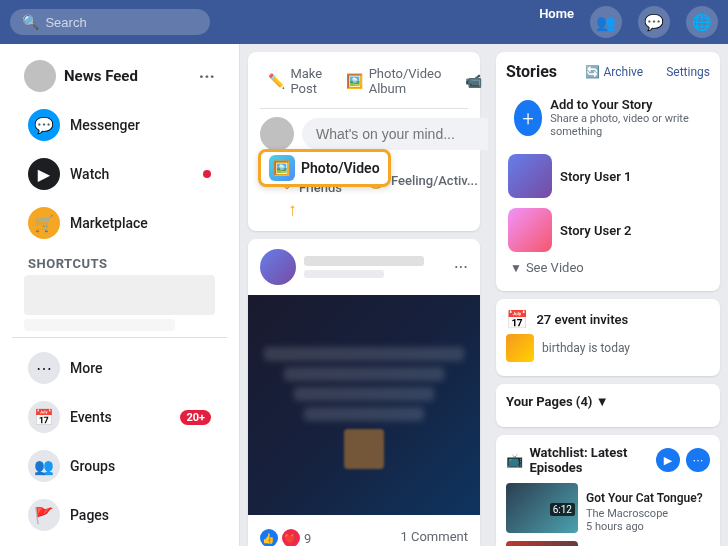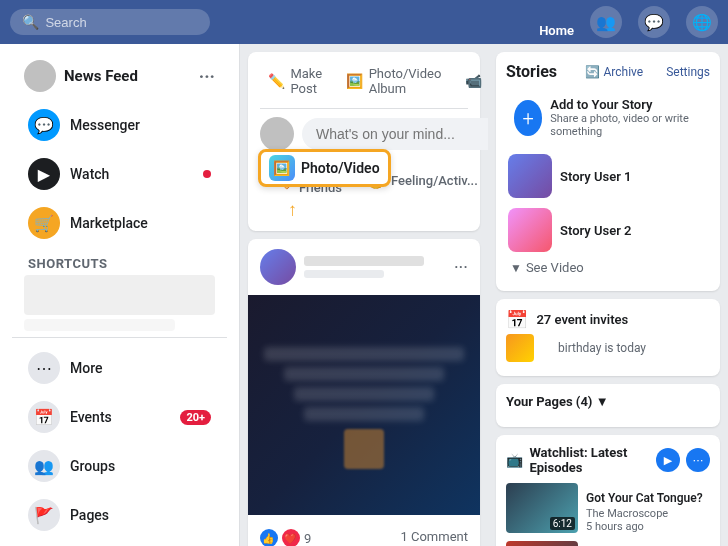--- a/index.html
+++ b/index.html
@@ -29,21 +29,21 @@
       border: none;
       outline: none;
       color: #fff;
       font-size: 13px;
       width: 140px;
     }
     .search-bar input::placeholder { color: rgba(255,255,255,0.7); }
     .nav-right {
       margin-left: auto;
       display: flex;
-      align-items: flex-end;
+      align-items: flex-start;
       gap: 16px;
     }
     .nav-link {
       color: #fff;
       font-size: 13px;
       font-weight: 600;
       cursor: pointer;
     }
     .nav-icon {
       width: 32px;
@@ -443,21 +443,21 @@
       align-items: center;
       gap: 8px;
     }
     .event-icon {
       font-size: 18px;
     }
     .event-text { font-size: 13px; font-weight: 600; }
     .birthday-row {
       display: flex;
       align-items: center;
-      gap: 24px;
+      gap: 8px;
       padding: 4px 0;
     }
     .birthday-thumb {
       width: 28px; height: 28px;
       border-radius: 4px;
       background: linear-gradient(135deg, #f7971e, #ffd200);
     }
     .birthday-text { font-size: 12px; color: #606770; }
 
     
@@ -508,21 +508,21 @@
       position: relative;
     }
     .watch-thumb-img {
       width: 100%;
       height: 100%;
     }
     .watch-thumb-1 { background: linear-gradient(135deg, #2c3e50, #4ca1af); }
     .watch-thumb-2 { background: linear-gradient(135deg, #c0392b, #2c3e50); }
     .watch-duration {
       position: absolute;
-      bottom: 3px;
+      bottom: 17px;
       right: 3px;
       background: rgba(0,0,0,0.7);
       color: #fff;
       font-size: 10px;
       padding: 1px 3px;
       border-radius: 2px;
     }
     .watch-info { flex: 1; }
     .watch-title { font-size: 12px; font-weight: 600; line-height: 1.3; margin-top: 8px; }
     .watch-show { font-size: 11px; color: #606770; }

